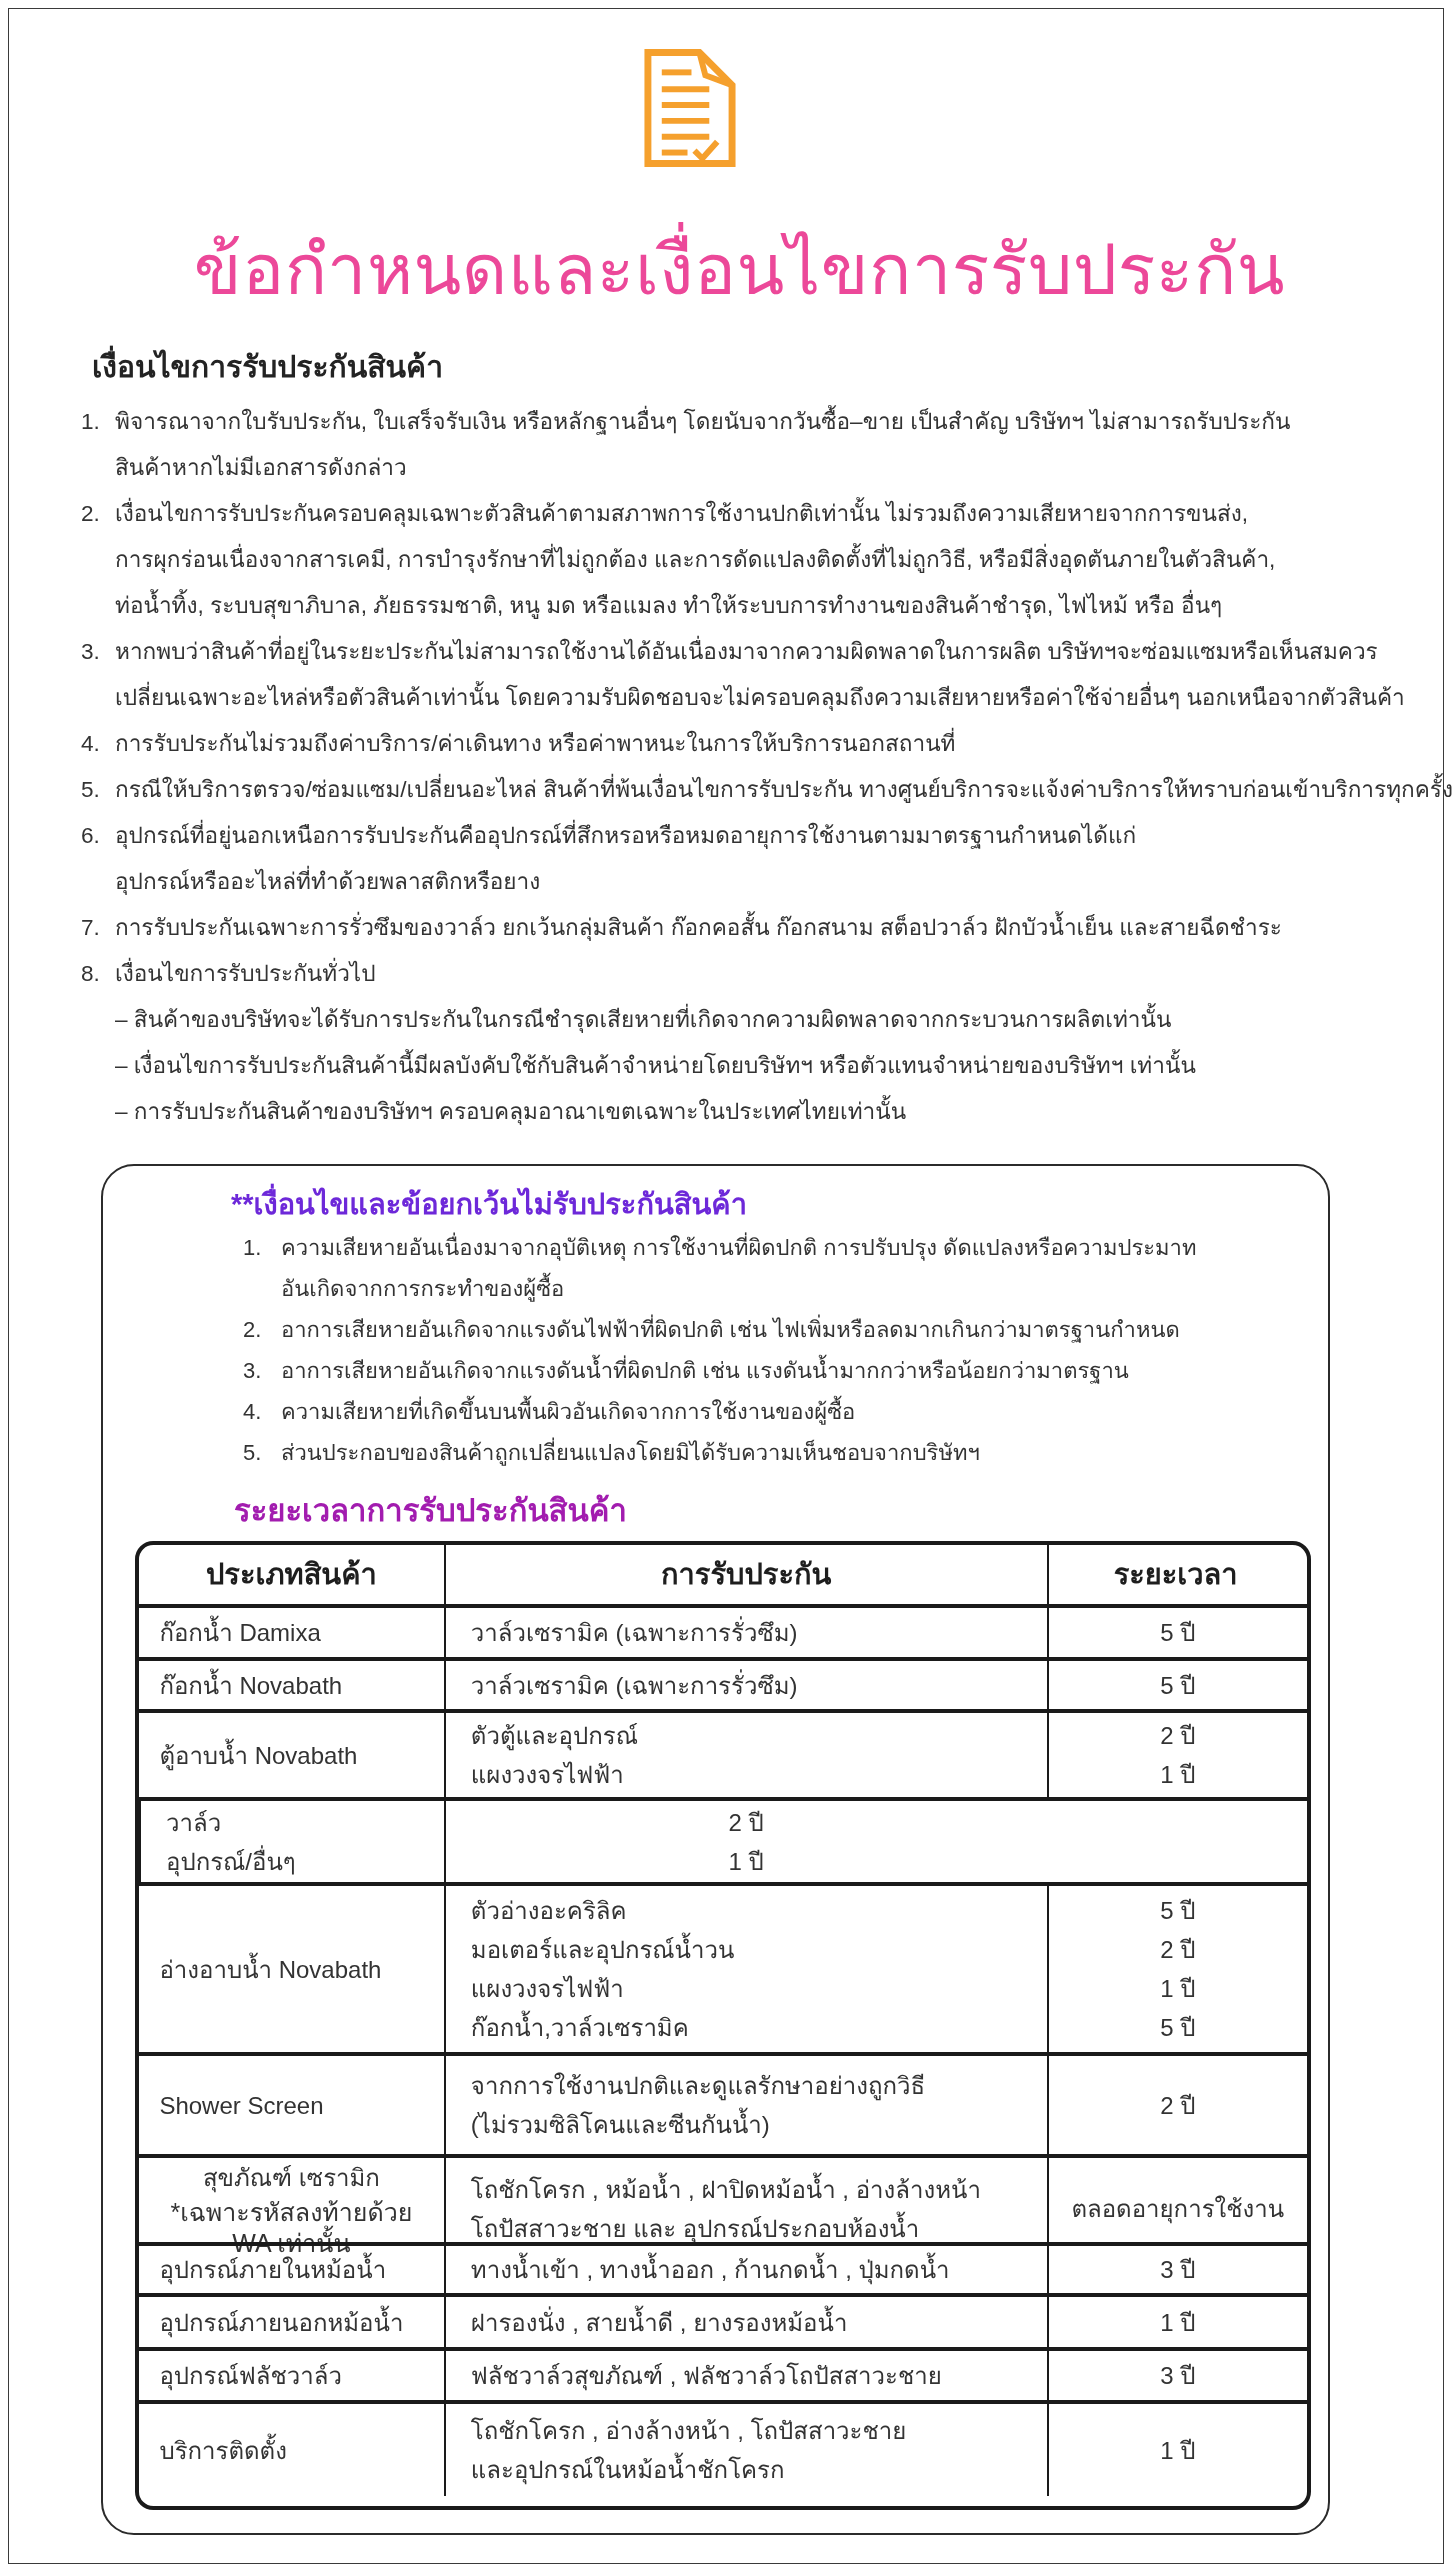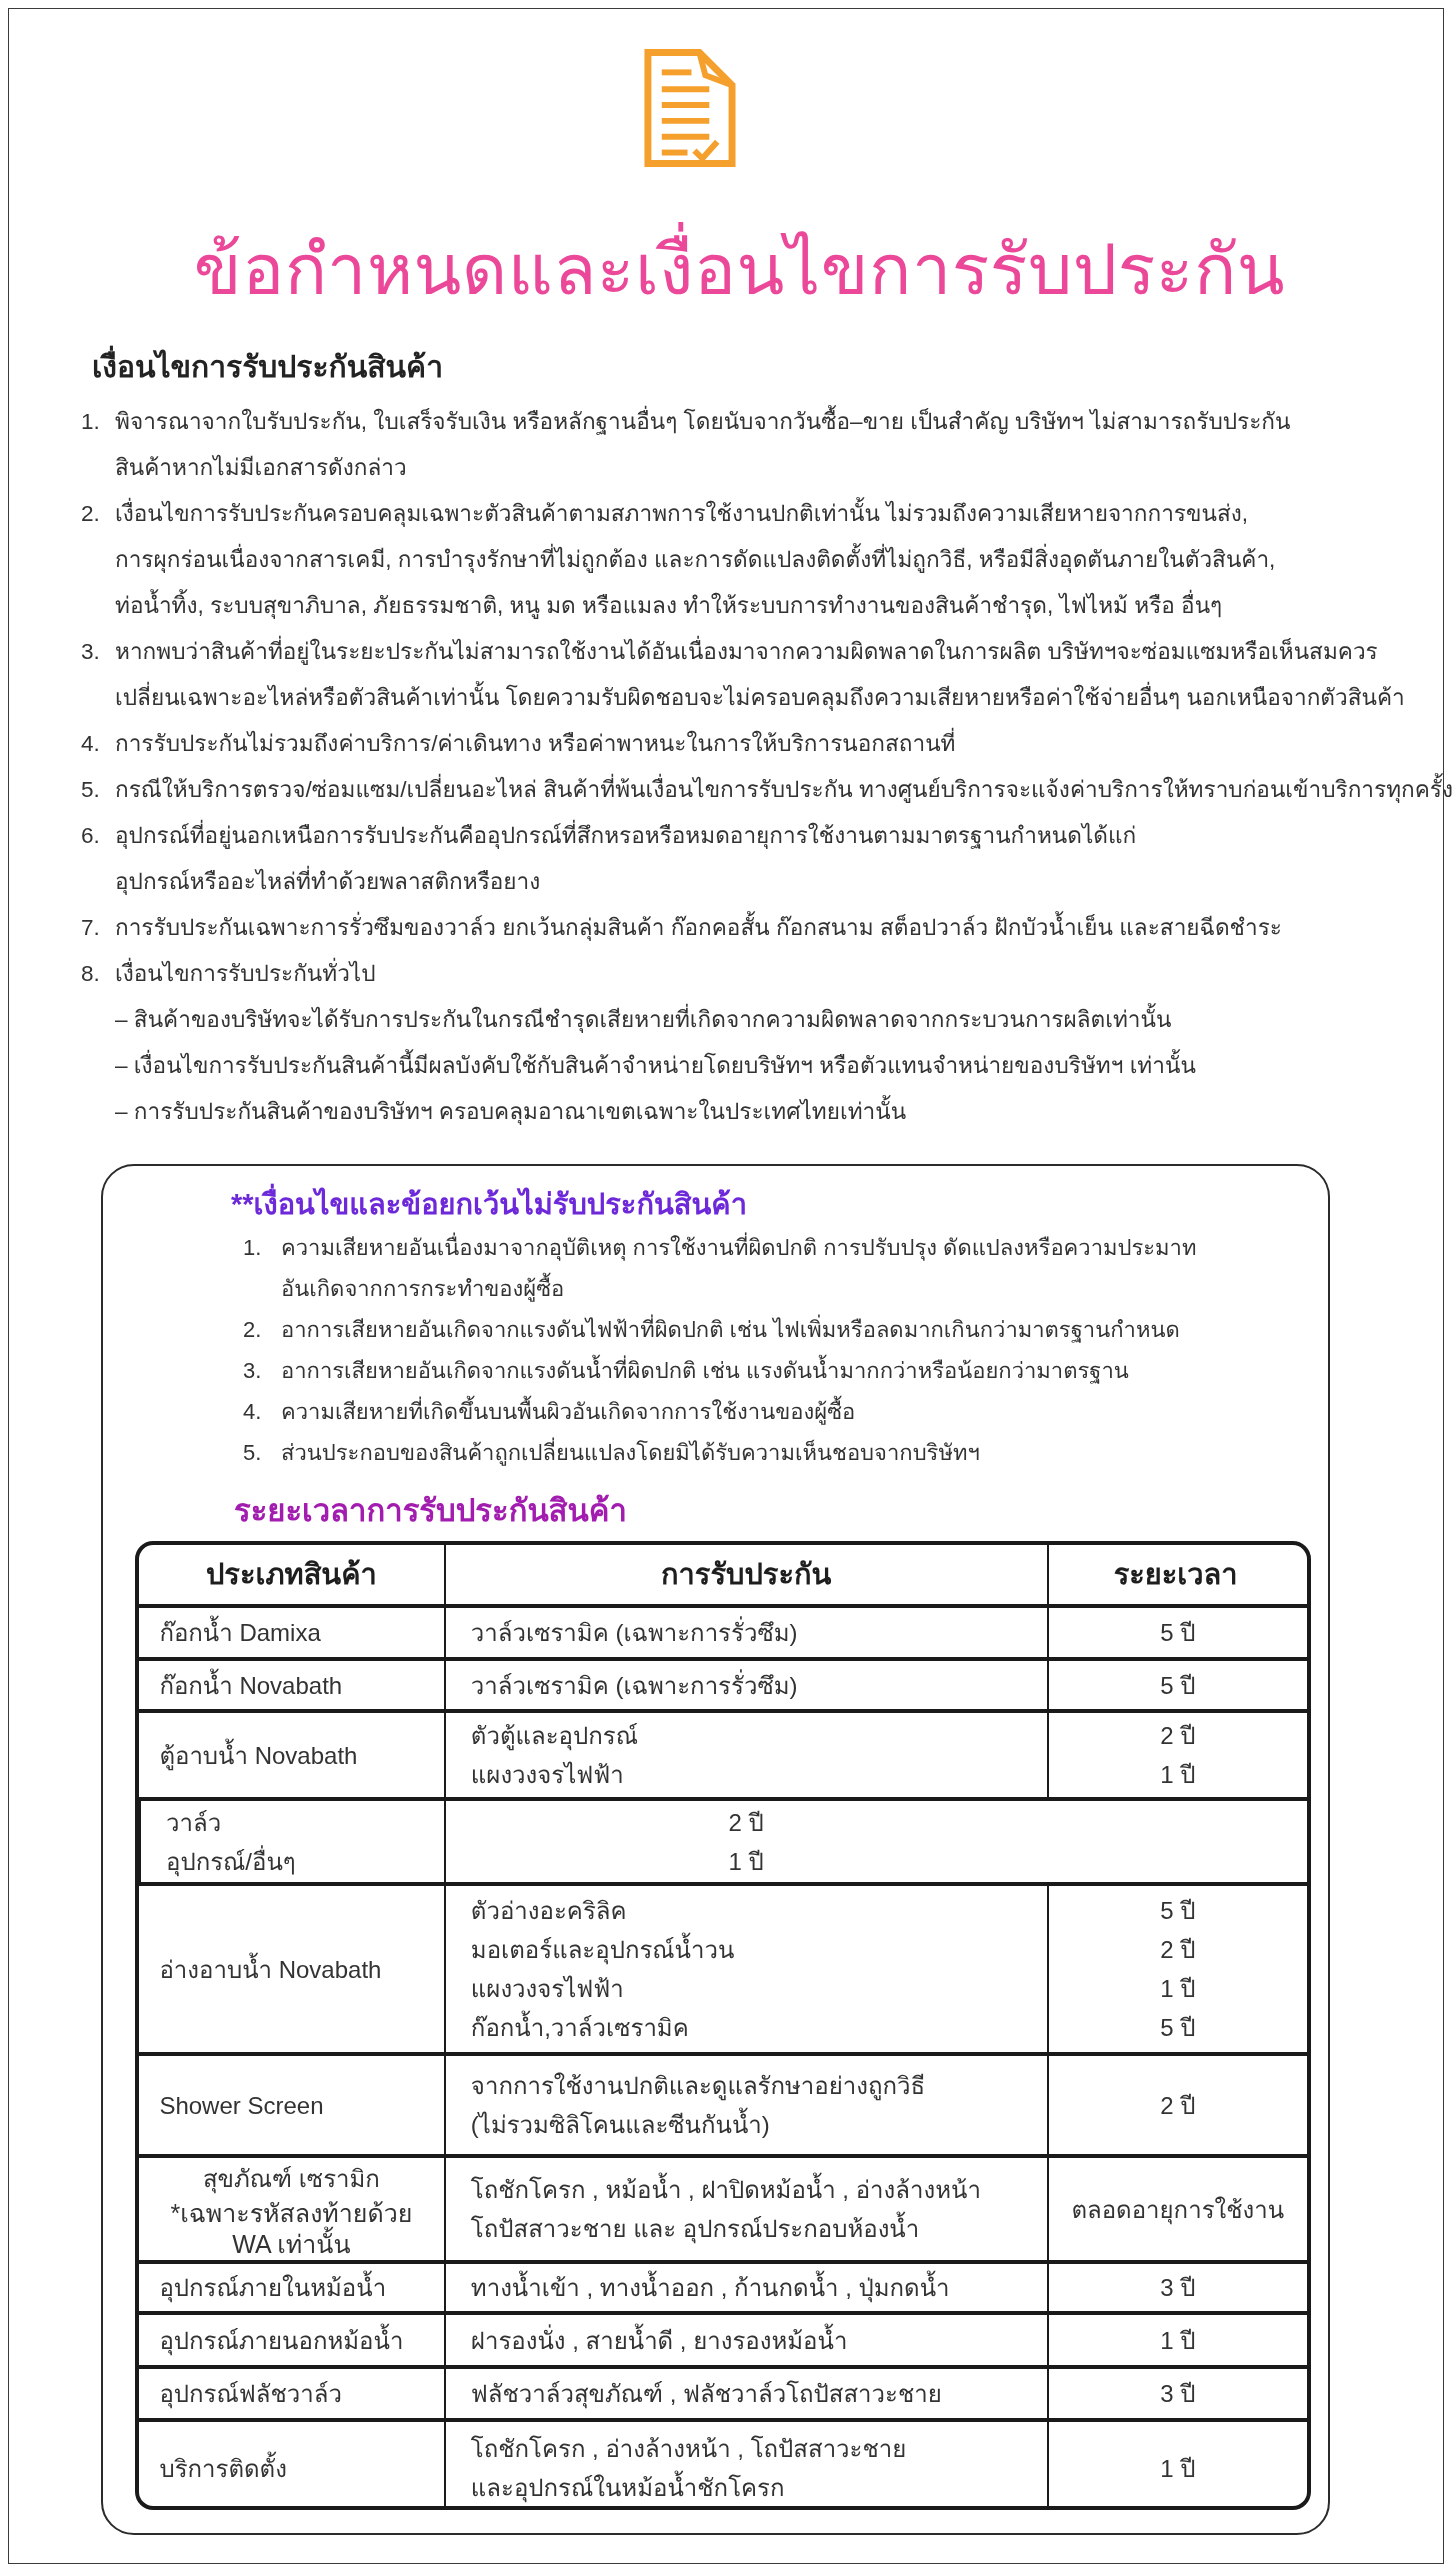--- a/index.html
+++ b/index.html
@@ -174,21 +174,21 @@
 2 ปี
 1 ปี
 5 ปี</div>
     </div>
     <div class="trow" style="height:102px">
       <div class="cell c1">Shower Screen</div>
       <div class="cell c2">จากการใช้งานปกติและดูแลรักษาอย่างถูกวิธี
 (ไม่รวมซิลิโคนและซีนกันน้ำ)</div>
       <div class="cell c3">2 ปี</div>
     </div>
-    <div class="trow" style="height:106px">
+    <div class="trow" style="height:88px">
       <div class="cell c1 center">
         <span>สุขภัณฑ์ เซรามิก</span>
         <span class="note">*เฉพาะรหัสลงท้ายด้วย
 WA เท่านั้น</span>
       </div>
       <div class="cell c2">โถชักโครก , หม้อน้ำ , ฝาปิดหม้อน้ำ , อ่างล้างหน้า
 โถปัสสาวะชาย และ อุปกรณ์ประกอบห้องน้ำ</div>
       <div class="cell c3">ตลอดอายุการใช้งาน</div>
     </div>
     <div class="trow" style="height:51px">

